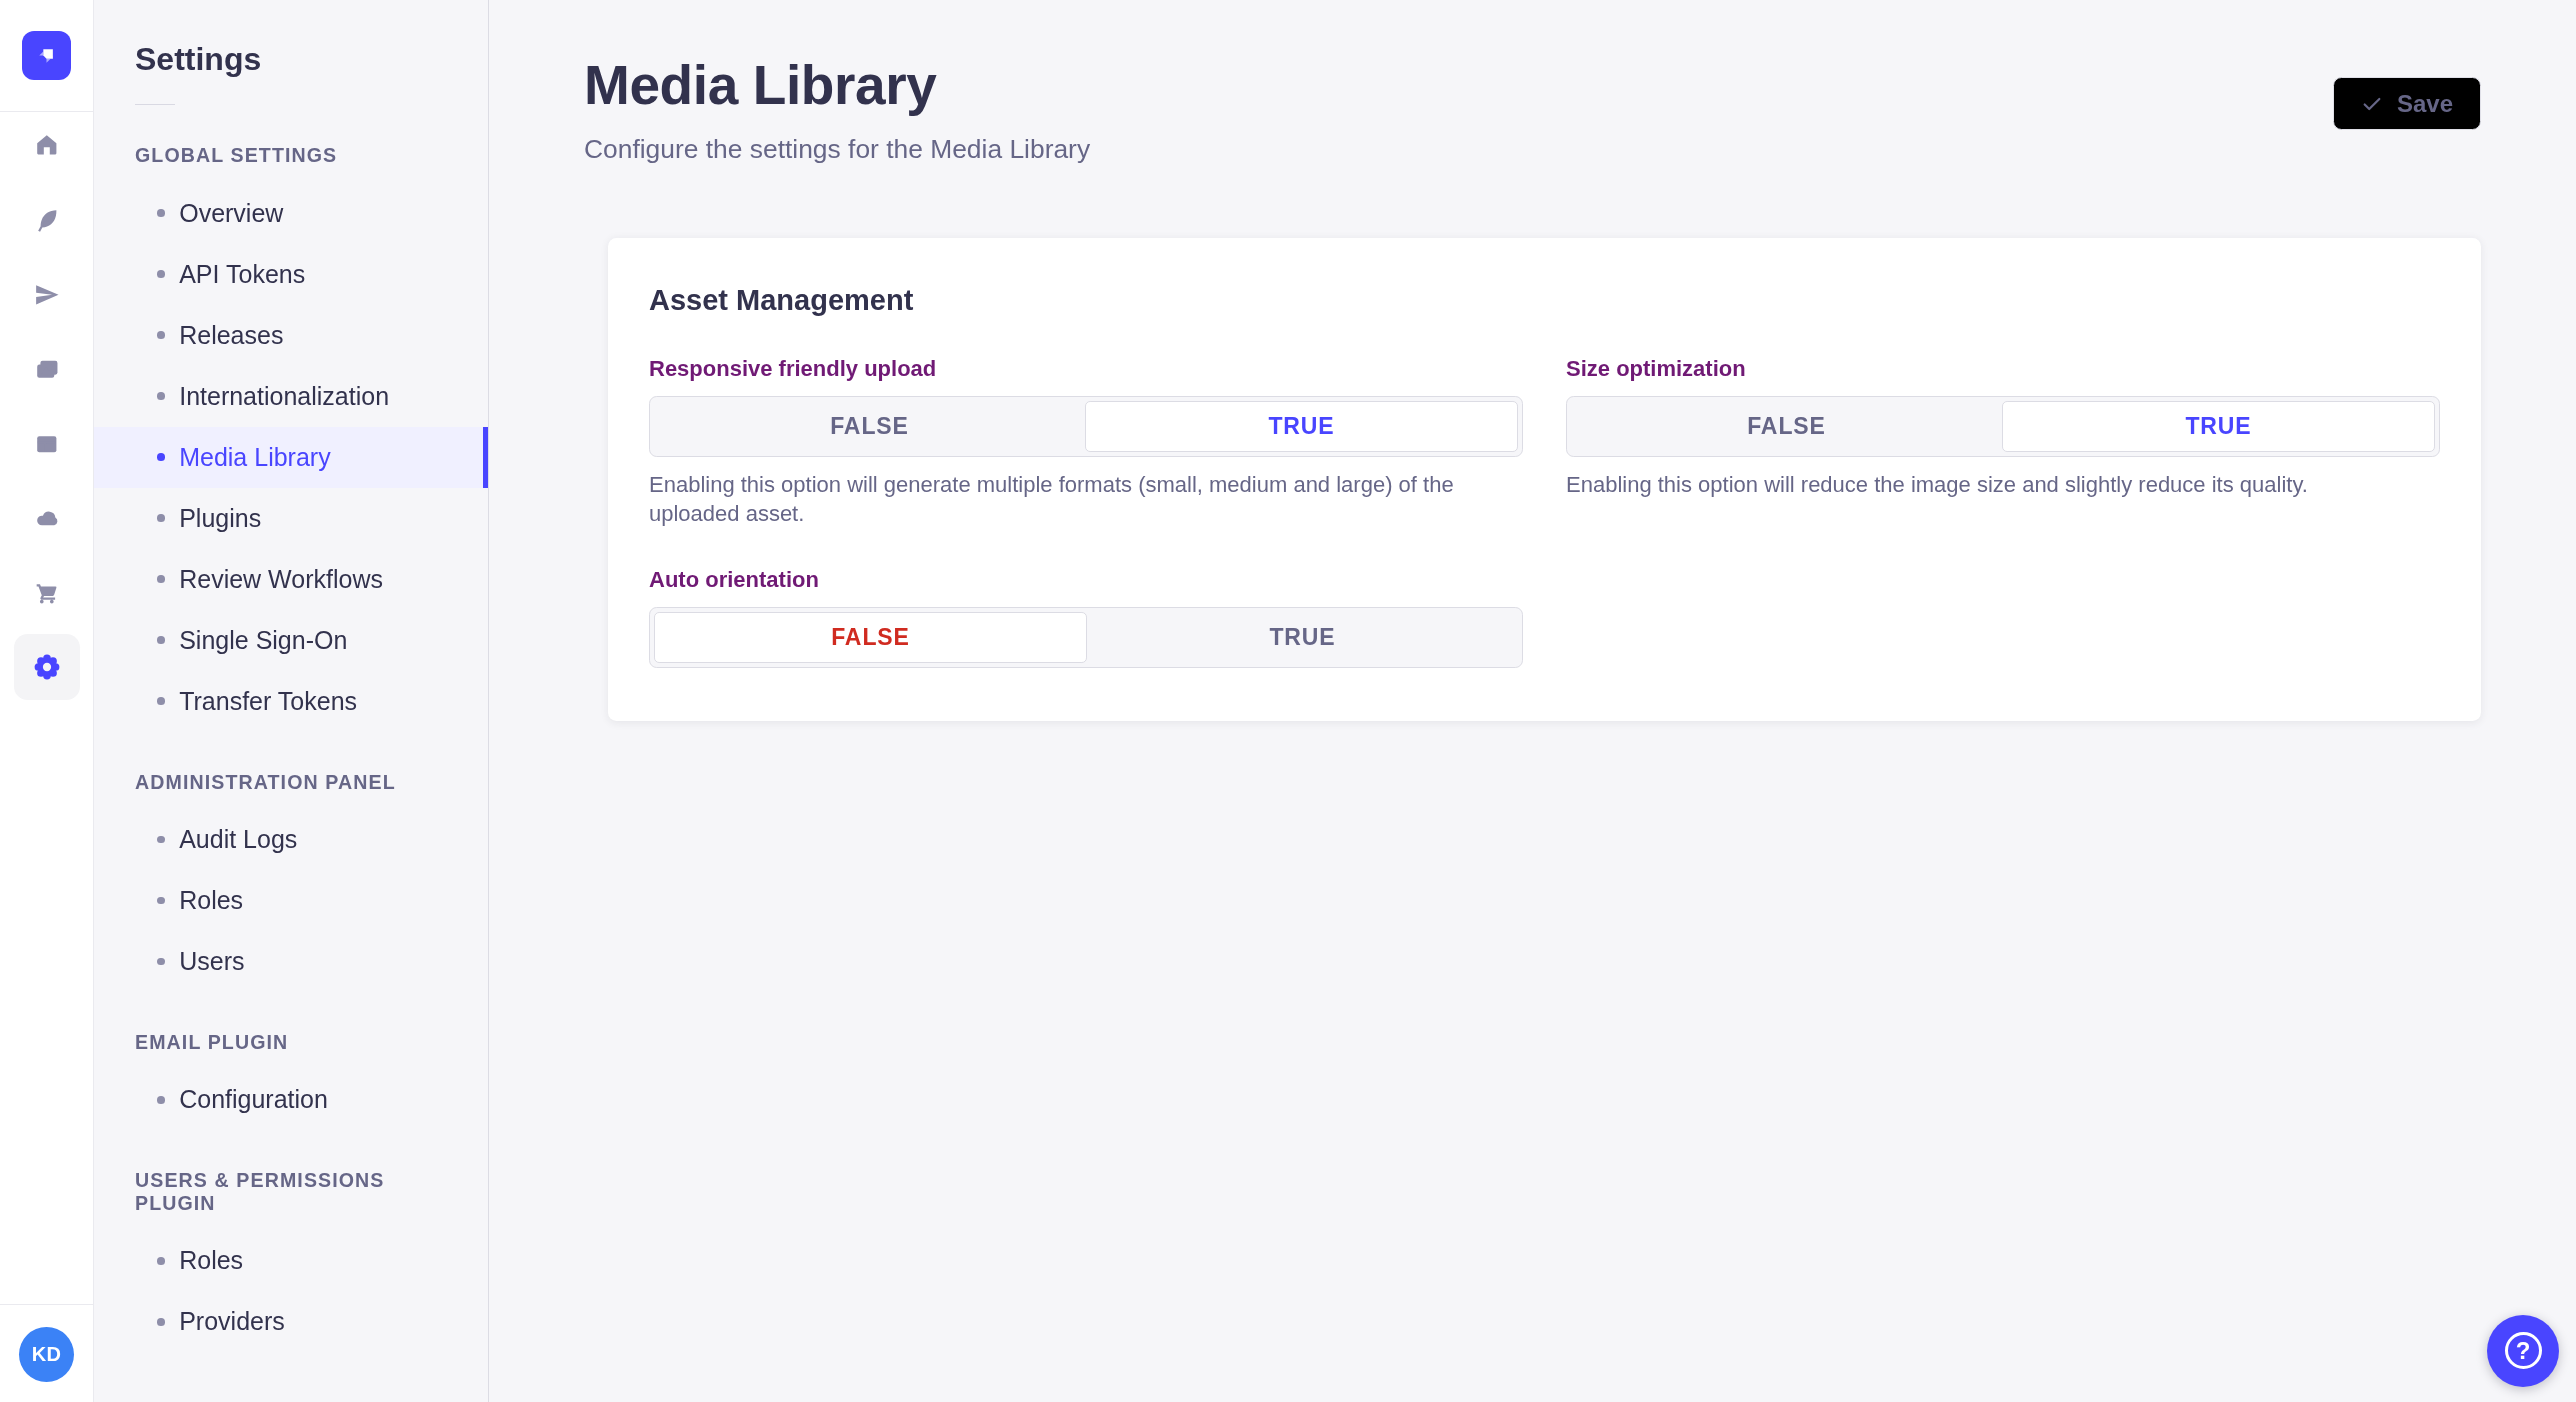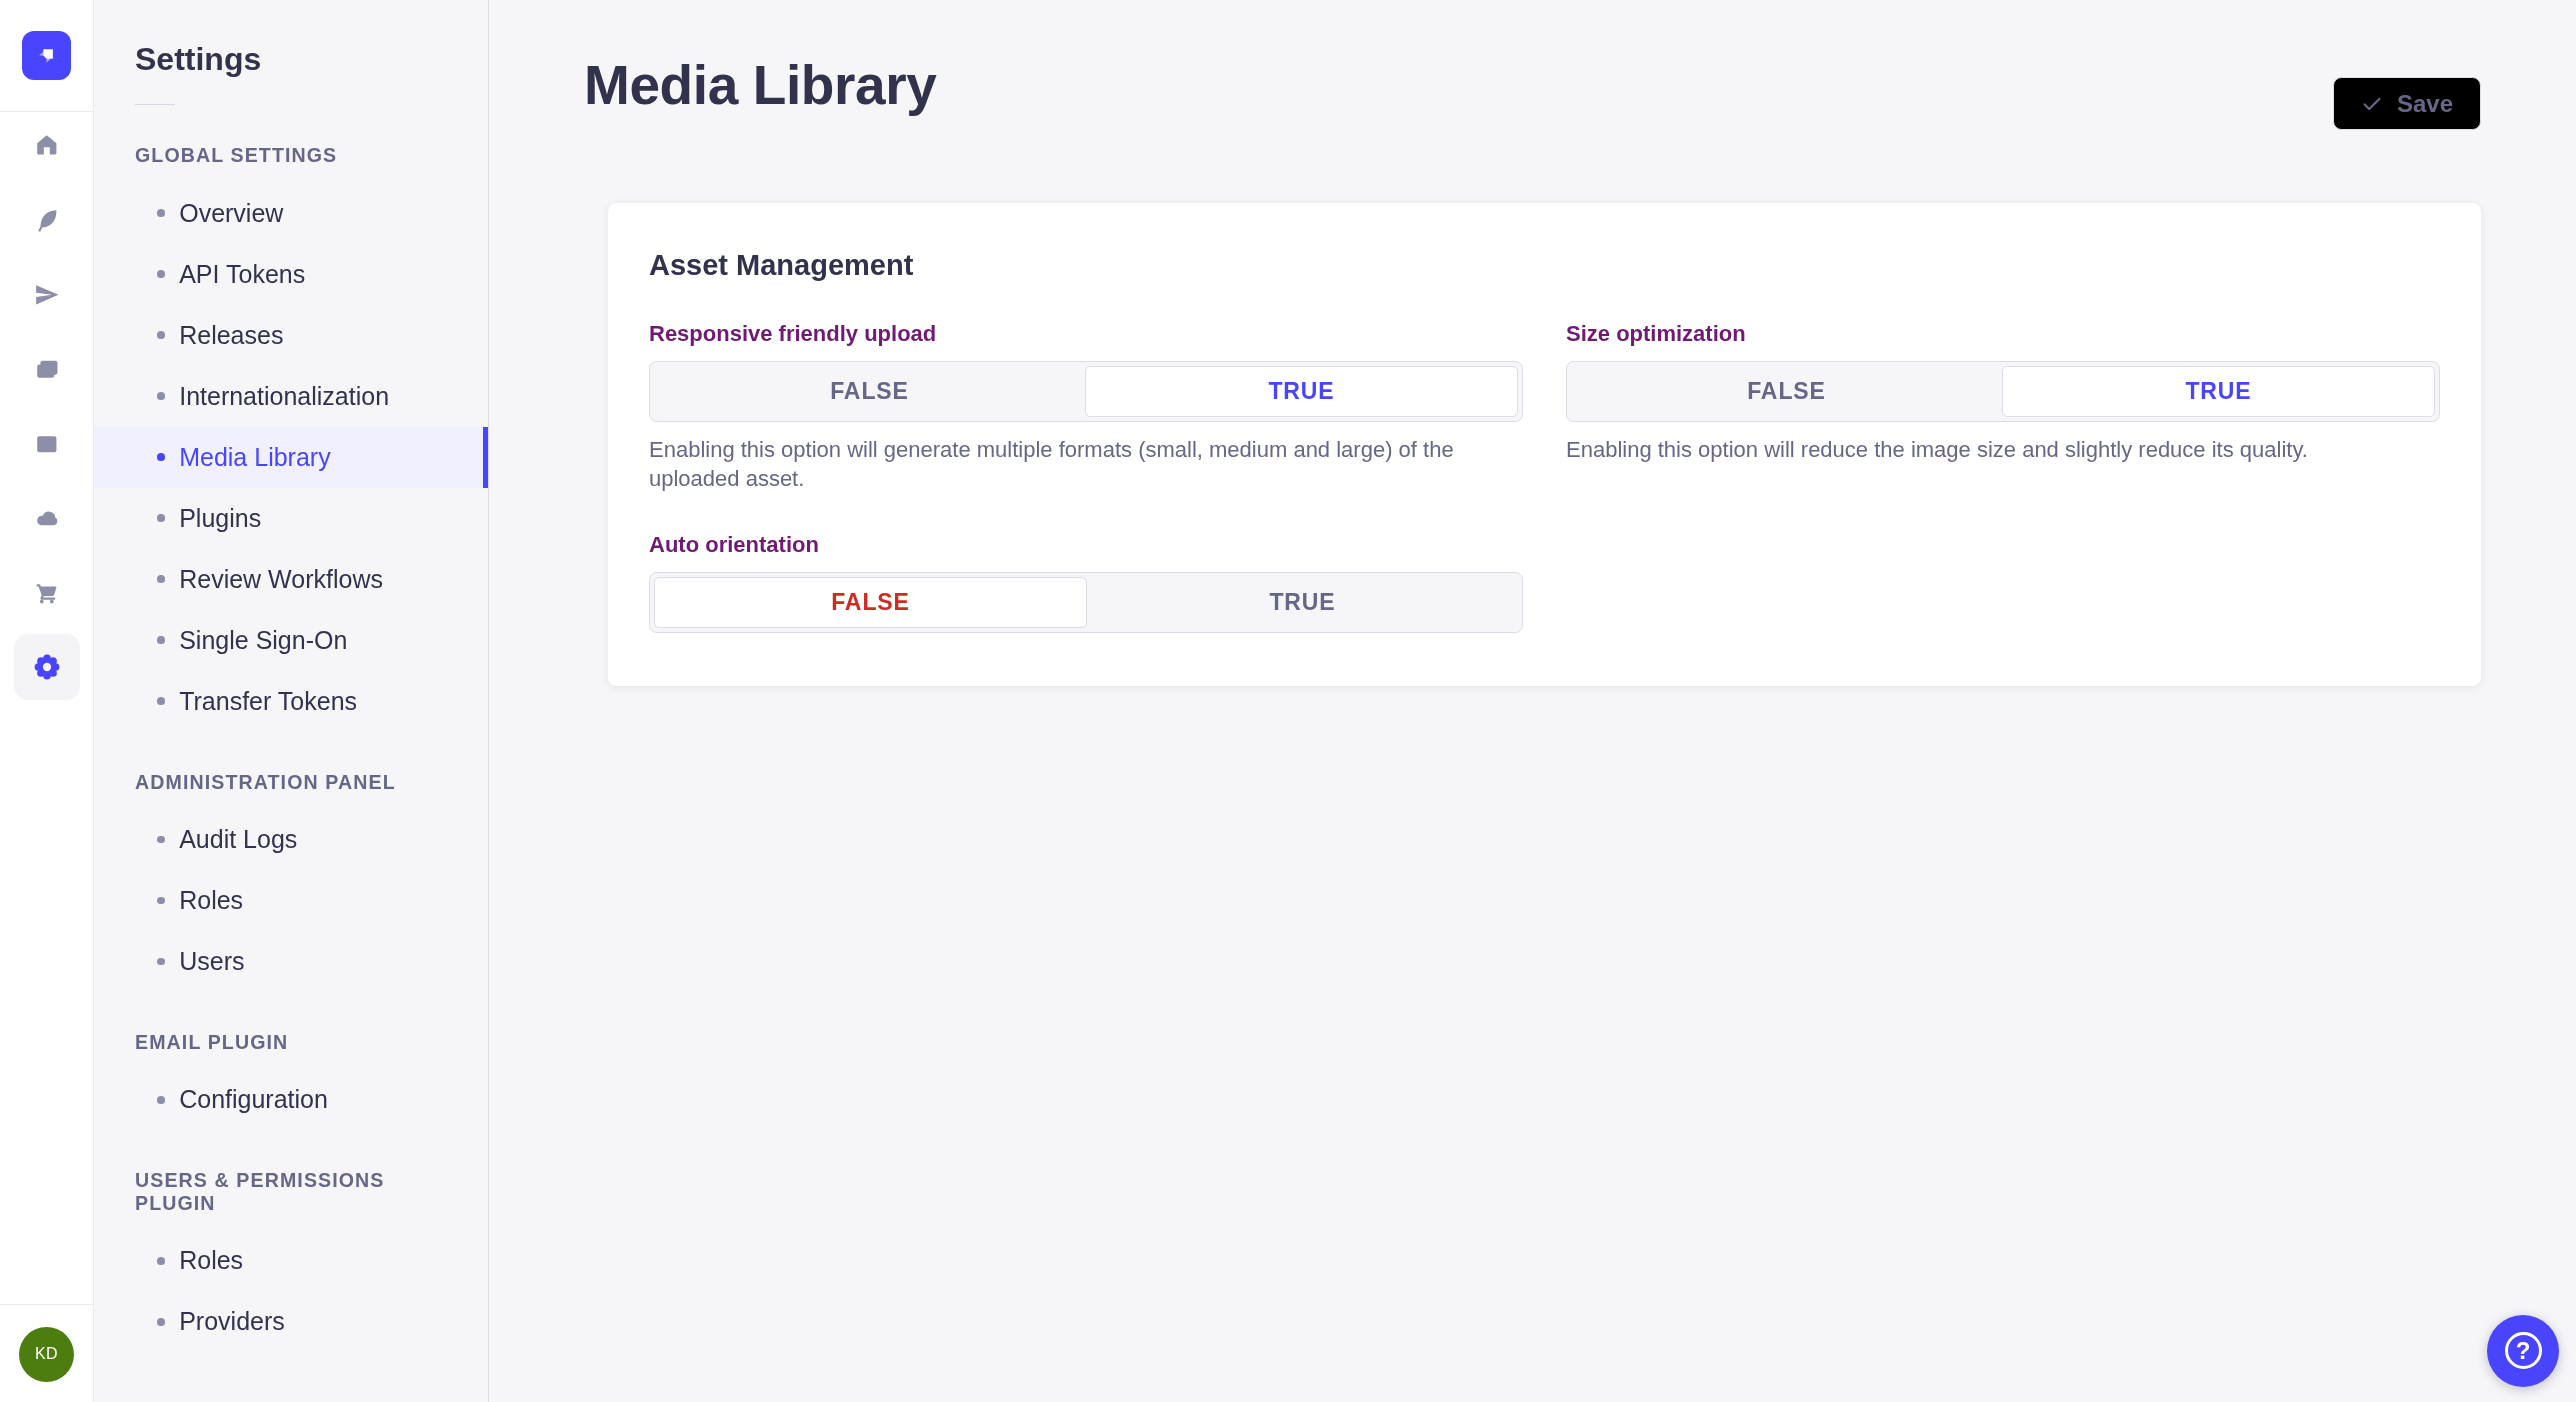--- a/index.html
+++ b/index.html
@@ -36,22 +36,22 @@
   .gear-tile {
     width: 66px; height: 66px; border-radius: 13.6px; background: #f4f4f6;
     display: flex; align-items: center; justify-content: center;
     margin-top: -20.4px; cursor: pointer;
   }
   .rail-bottom {
     margin-top: auto; width: 100%; border-top: 1.7px solid #eaeaef;
     padding: 22px 0 20.4px; display: flex; justify-content: center;
   }
   .avatar {
-    width: 55px; height: 55px; border-radius: 50%; background: #4d7c0f;
-    color: #ffffff; font-size: 16px; font-weight: 400;
+    width: 55px; height: 55px; border-radius: 50%; background: #3b82f6;
+    color: #ffffff; font-size: 20px; font-weight: 700;
     display: flex; align-items: center; justify-content: center; cursor: pointer;
     letter-spacing: 0.4px;
   }
 
   
   .subnav {
     width: 395px; flex: none; background: #f6f6f9;
     border-right: 1.7px solid #dcdce4; padding-top: 41px; overflow: hidden;
   }
   .subnav-title { margin: 0 0 0 41px; font-size: 32px; font-weight: 700; color: #32324d; }
@@ -286,20 +286,21 @@
     </li>
   </ul>
     </div>
   </div>
   </aside>
 
   <main class="main">
     <div class="main-header">
       <div>
         <h2 class="page-title">Media Library</h2>
+        <p class="page-sub">Configure the settings for the Media Library</p>
       </div>
       <button class="save-btn">
         <svg class="save-check" viewBox="0 0 24 24" fill="none" stroke="#666687" stroke-width="2.4" stroke-linecap="round" stroke-linejoin="round">
           <path d="M4 12.5l5 5L20 6.5"></path>
         </svg>
         <span>Save</span>
       </button>
     </div>
 
     <section class="card">

